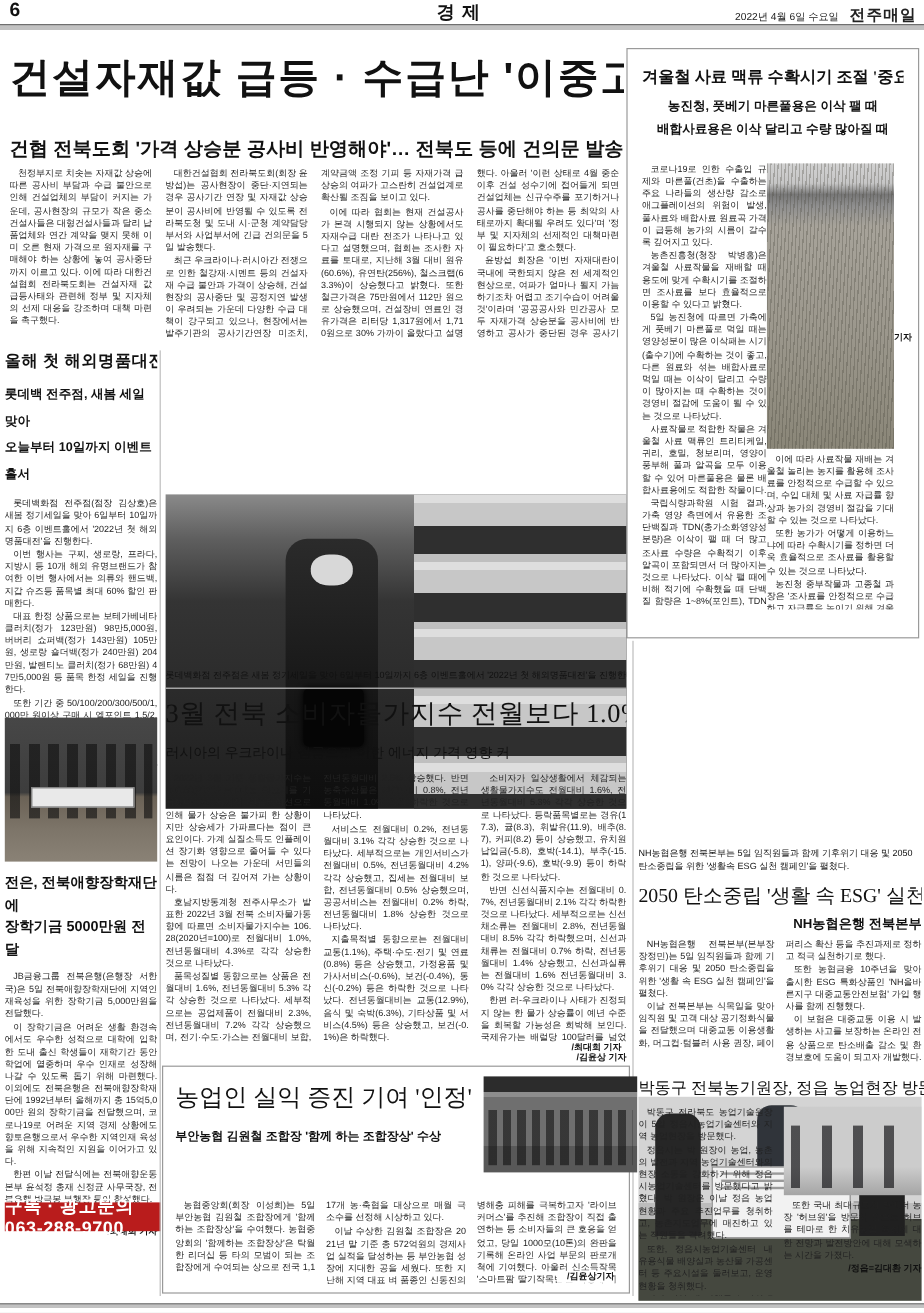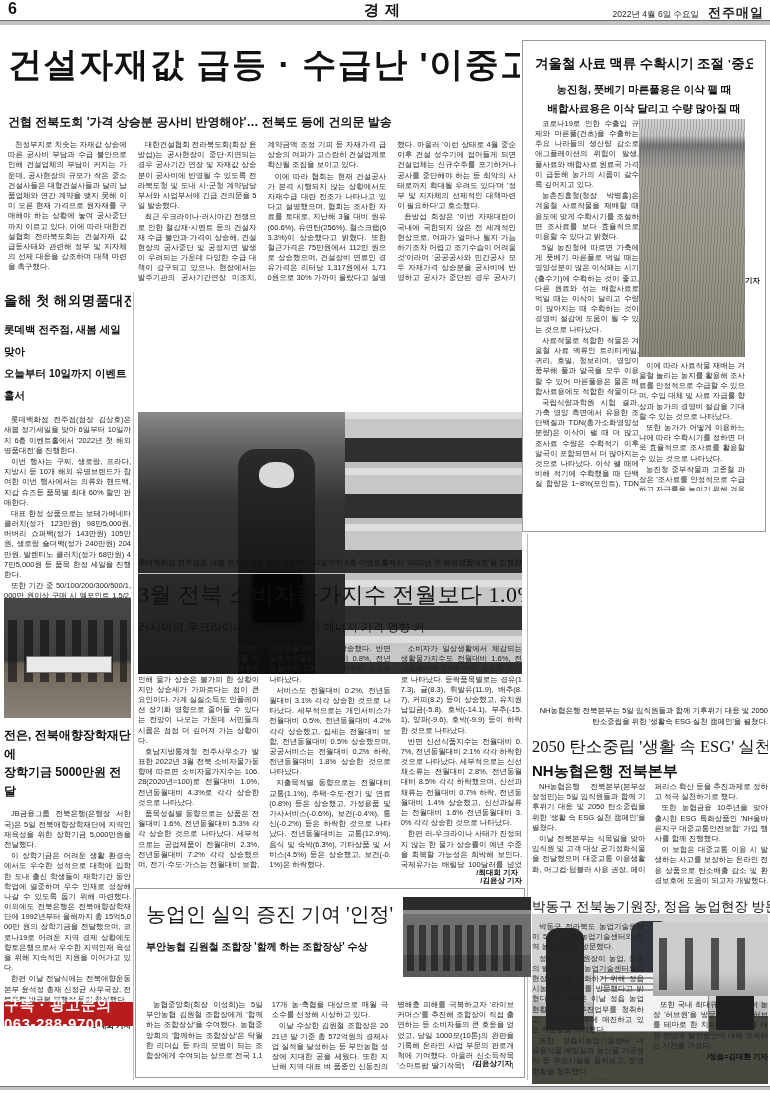--- a/index.html
+++ b/index.html
@@ -15,28 +15,28 @@
   .hdr-rule{left:0;top:20px;width:770px;height:4px;background:#c2c2c2;border-top:1px solid #6f6f6f;}
   .ftr-rule{left:0;top:1086px;width:770px;height:3px;background:#c2c2c2;border-top:1px solid #787878;}
   
   .bt{font-size:7.5px;line-height:1.36;text-align:justify;word-break:break-all;color:#222;overflow:hidden;}
   .bt p{margin:0 0 1px 0;text-indent:7px;}
   .byline{font-weight:bold;font-size:7.5px;text-align:right;color:#111;}
   .byline-overlay{position:absolute;background:#fff;padding-left:10px;}
   .vrule{width:1px;background:#bdbdbd;}
   
   .main-hl{left:8px;top:42px;width:512px;font-size:34px;font-weight:bold;letter-spacing:1.5px;white-space:nowrap;overflow:hidden;}
-  .main-sub{left:8px;top:114px;width:512px;font-size:12px;font-weight:bold;white-space:nowrap;overflow:hidden;}
+  .main-sub{left:8px;top:114px;width:512px;font-size:16px;font-weight:bold;white-space:nowrap;overflow:hidden;}
   .main-body{left:8px;top:140px;width:508px;height:148px;column-count:4;column-gap:11px;}
   .main-byline{right:10px;top:276px;}
   
   .feed-box{left:522px;top:40px;width:244px;height:492px;border:1px solid #9a9a9a;box-sizing:border-box;padding:10px 12px;}
   .feed-hl{font-size:13.5px;font-weight:bold;text-align:center;white-space:nowrap;overflow:hidden;margin-top:4px;}
   .feed-sub{font-size:10.5px;font-weight:bold;text-align:center;line-height:1.85;margin-top:7px;}
-  .feed-cols{display:flex;gap:0;margin-top:0;height:372px;overflow:hidden;}
+  .feed-cols{display:flex;gap:0;margin-top:17px;height:372px;overflow:hidden;}
   .feed-left{width:104px;}
   .feed-right{width:106px;}
   .photo{position:relative;overflow:hidden;background:#999;}
   .feed-photo{width:106px;height:238px;margin-bottom:4px;
      background:
        repeating-linear-gradient(93deg,rgba(70,68,58,.30) 0 1px,rgba(0,0,0,0) 1px 3px),
        linear-gradient(180deg,#d2d2d2 0%,#c6c6c6 7%,#777 11%,#8f8f8f 15%,#a7a39a 22%,#9b978c 60%,#8a8678 100%);}
   
   .dept{left:4px;top:292px;width:127px;}
   .dept-hl{font-size:13.5px;font-weight:bold;letter-spacing:0.5px;white-space:nowrap;overflow:hidden;}
@@ -79,23 +79,23 @@
   .award-body{margin-top:23px;height:80px;column-count:3;column-gap:9px;}
   .award-byline{position:absolute;right:12px;bottom:8px;background:#fff;padding-left:8px;}
   
   .esg-photo{left:532px;top:532px;width:236px;height:170px;
      background:linear-gradient(180deg,#d4d4d4 0 52%,#bcbcbc 52% 60%,#45483f 60% 100%);}
   .esg-sign{position:absolute;left:26%;top:34%;width:48%;height:34%;background:#f2f2f2;border:1px solid #888;}
   .esg-sign i{display:block;height:2px;background:#9a9a9a;margin:4px 7px 0;}
   .esg-p1{position:absolute;left:6%;top:8%;width:16%;height:60%;border-radius:12px 12px 0 0;background:#262626;}
   .esg-p2{position:absolute;left:42%;top:4%;width:17%;height:32%;border-radius:12px 12px 0 0;background:#30343a;}
   .esg-p3{position:absolute;left:78%;top:8%;width:16%;height:60%;border-radius:12px 12px 0 0;background:#202020;}
-  .esg-caption{left:532px;top:706px;width:236px;font-size:7.5px;line-height:1.45;color:#111;text-align:right;}
+  .esg-caption{left:532px;top:706px;width:236px;font-size:7.5px;line-height:1.45;color:#111;}
   .esg-hl{left:532px;top:736px;width:236px;font-size:16.5px;white-space:nowrap;overflow:hidden;}
-  .esg-sub{left:532px;top:762px;width:236px;font-size:15px;font-weight:bold;}
+  .esg-sub{left:532px;top:762px;width:236px;font-size:11px;font-weight:bold;text-align:right;}
   .esg-body{left:532px;top:782px;width:236px;height:106px;column-count:2;column-gap:9px;}
   .esg-byline{right:248px;top:876px;text-align:center;}
   .visit-hl{left:532px;top:898px;width:238px;font-size:13.5px;white-space:nowrap;overflow:hidden;}
   .visit-cols{left:532px;top:922px;width:236px;height:158px;display:flex;gap:9px;overflow:hidden;}
   .visit-left{width:112px;}
   .visit-right{width:115px;}
   .visit-photo{width:115px;height:74px;margin-bottom:4px;
      background:linear-gradient(180deg,#cccccc 0 68%,#a5a5a5 100%);}
   .visit-figures{position:absolute;left:6px;top:16px;width:103px;height:52px;
      background:repeating-linear-gradient(90deg,rgba(25,25,28,.7) 0 8px,rgba(0,0,0,0) 8px 26px);}

